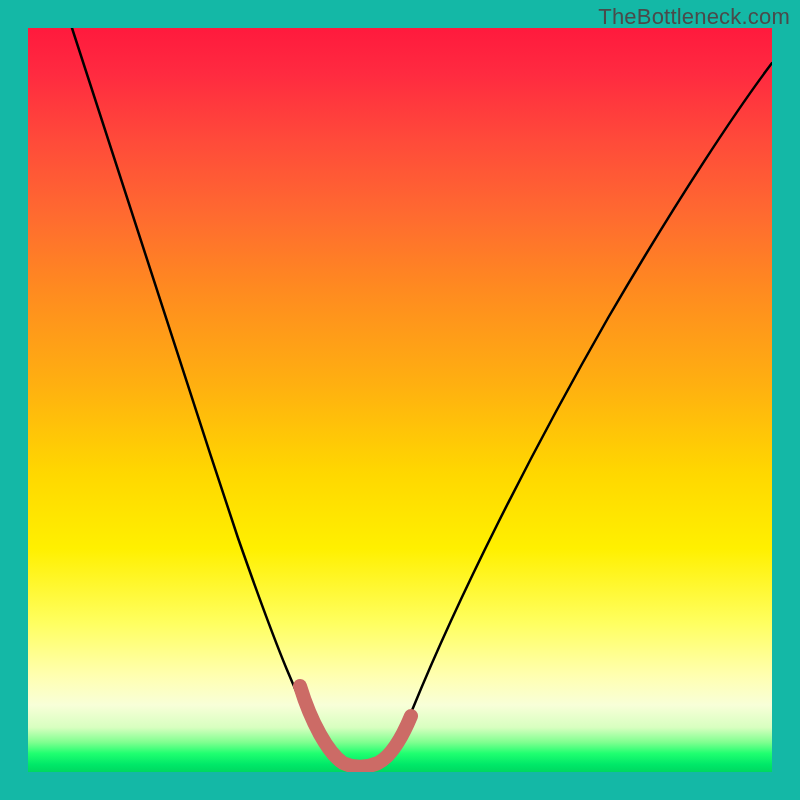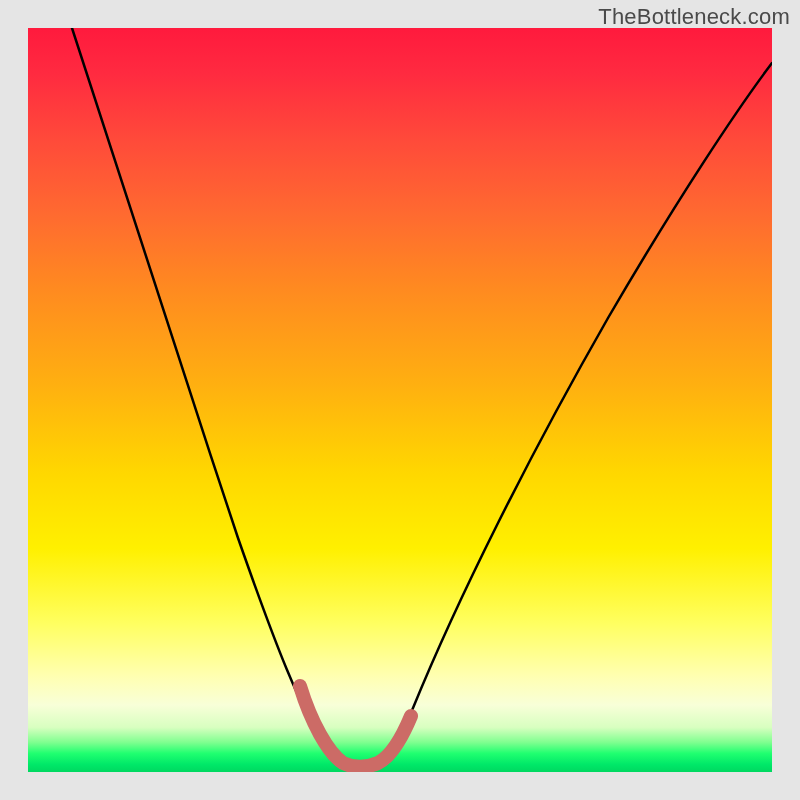--- a/index.html
+++ b/index.html
@@ -8,21 +8,21 @@
     width: 800px;
     height: 800px;
     background: #000;
     font-family: Arial, Helvetica, sans-serif;
     overflow: hidden;
   }
   .frame {
     position: absolute;
     left: 0; top: 0;
     width: 800px; height: 800px;
-    background: #e5e5e5;
+    background: #14b8a6;
   }
   .plot {
     position: absolute;
     left: 28px;
     top: 28px;
     width: 744px;
     height: 744px;
     overflow: hidden;
   }
   .gradient {

